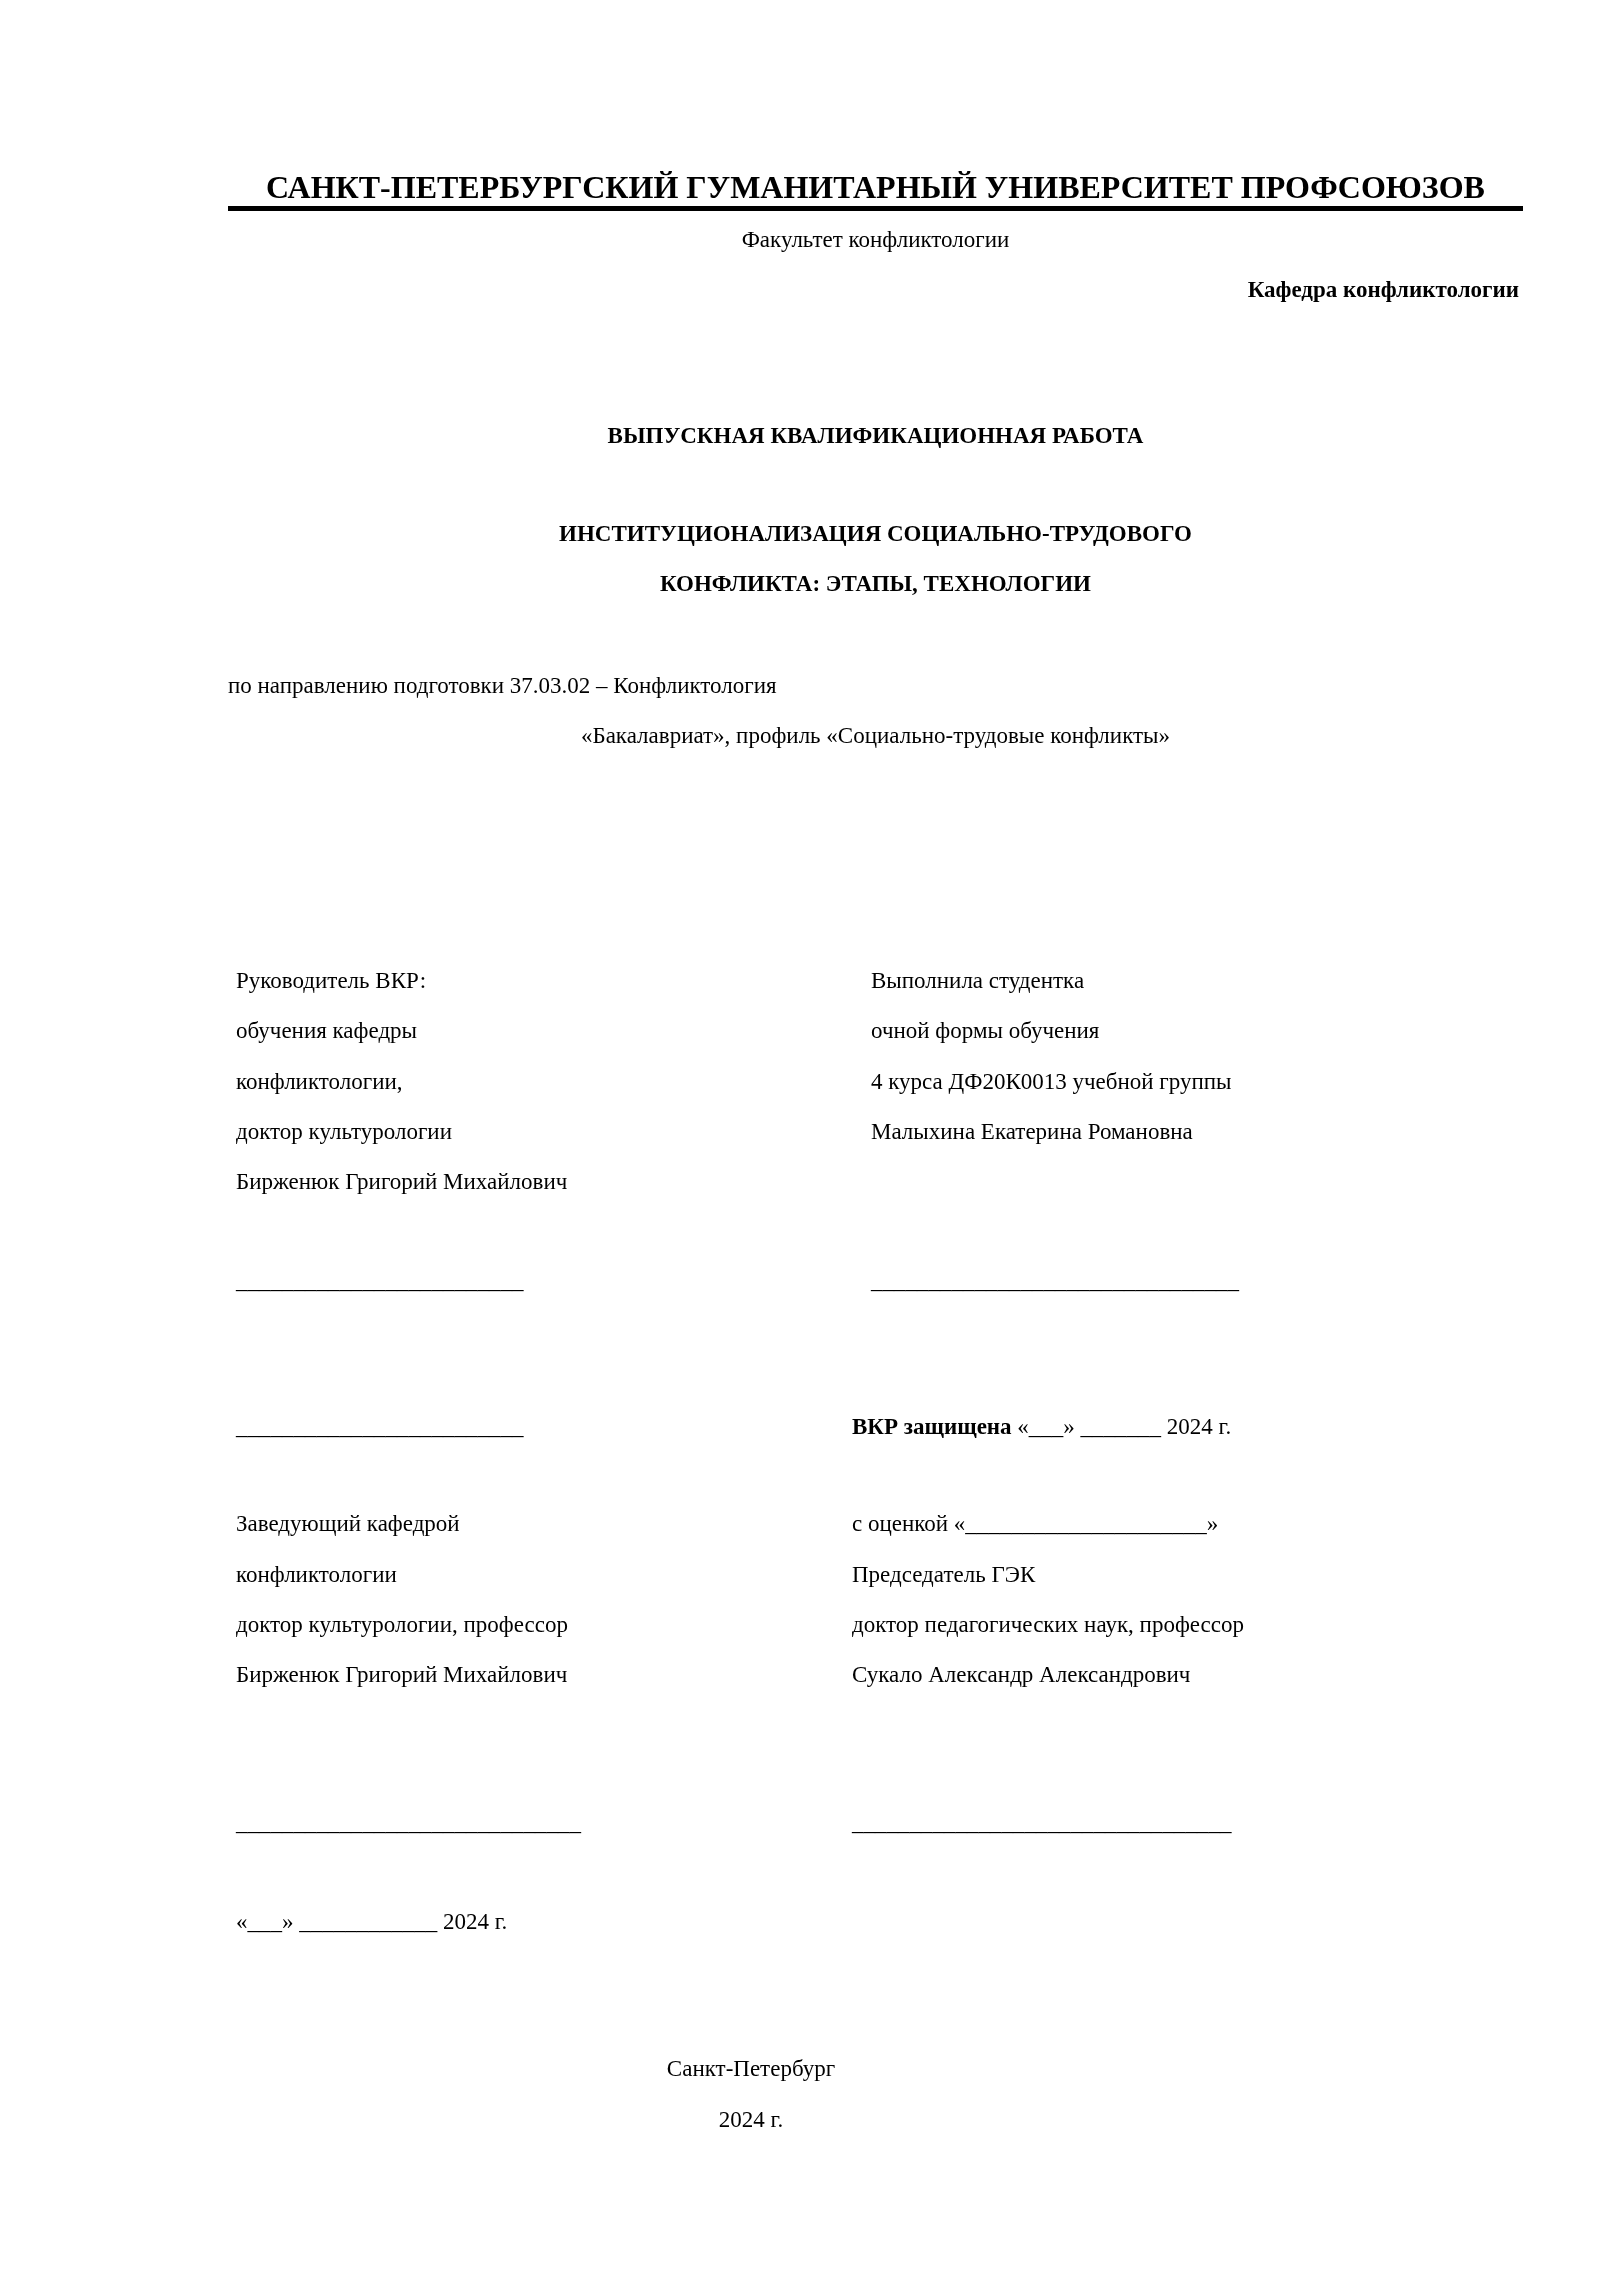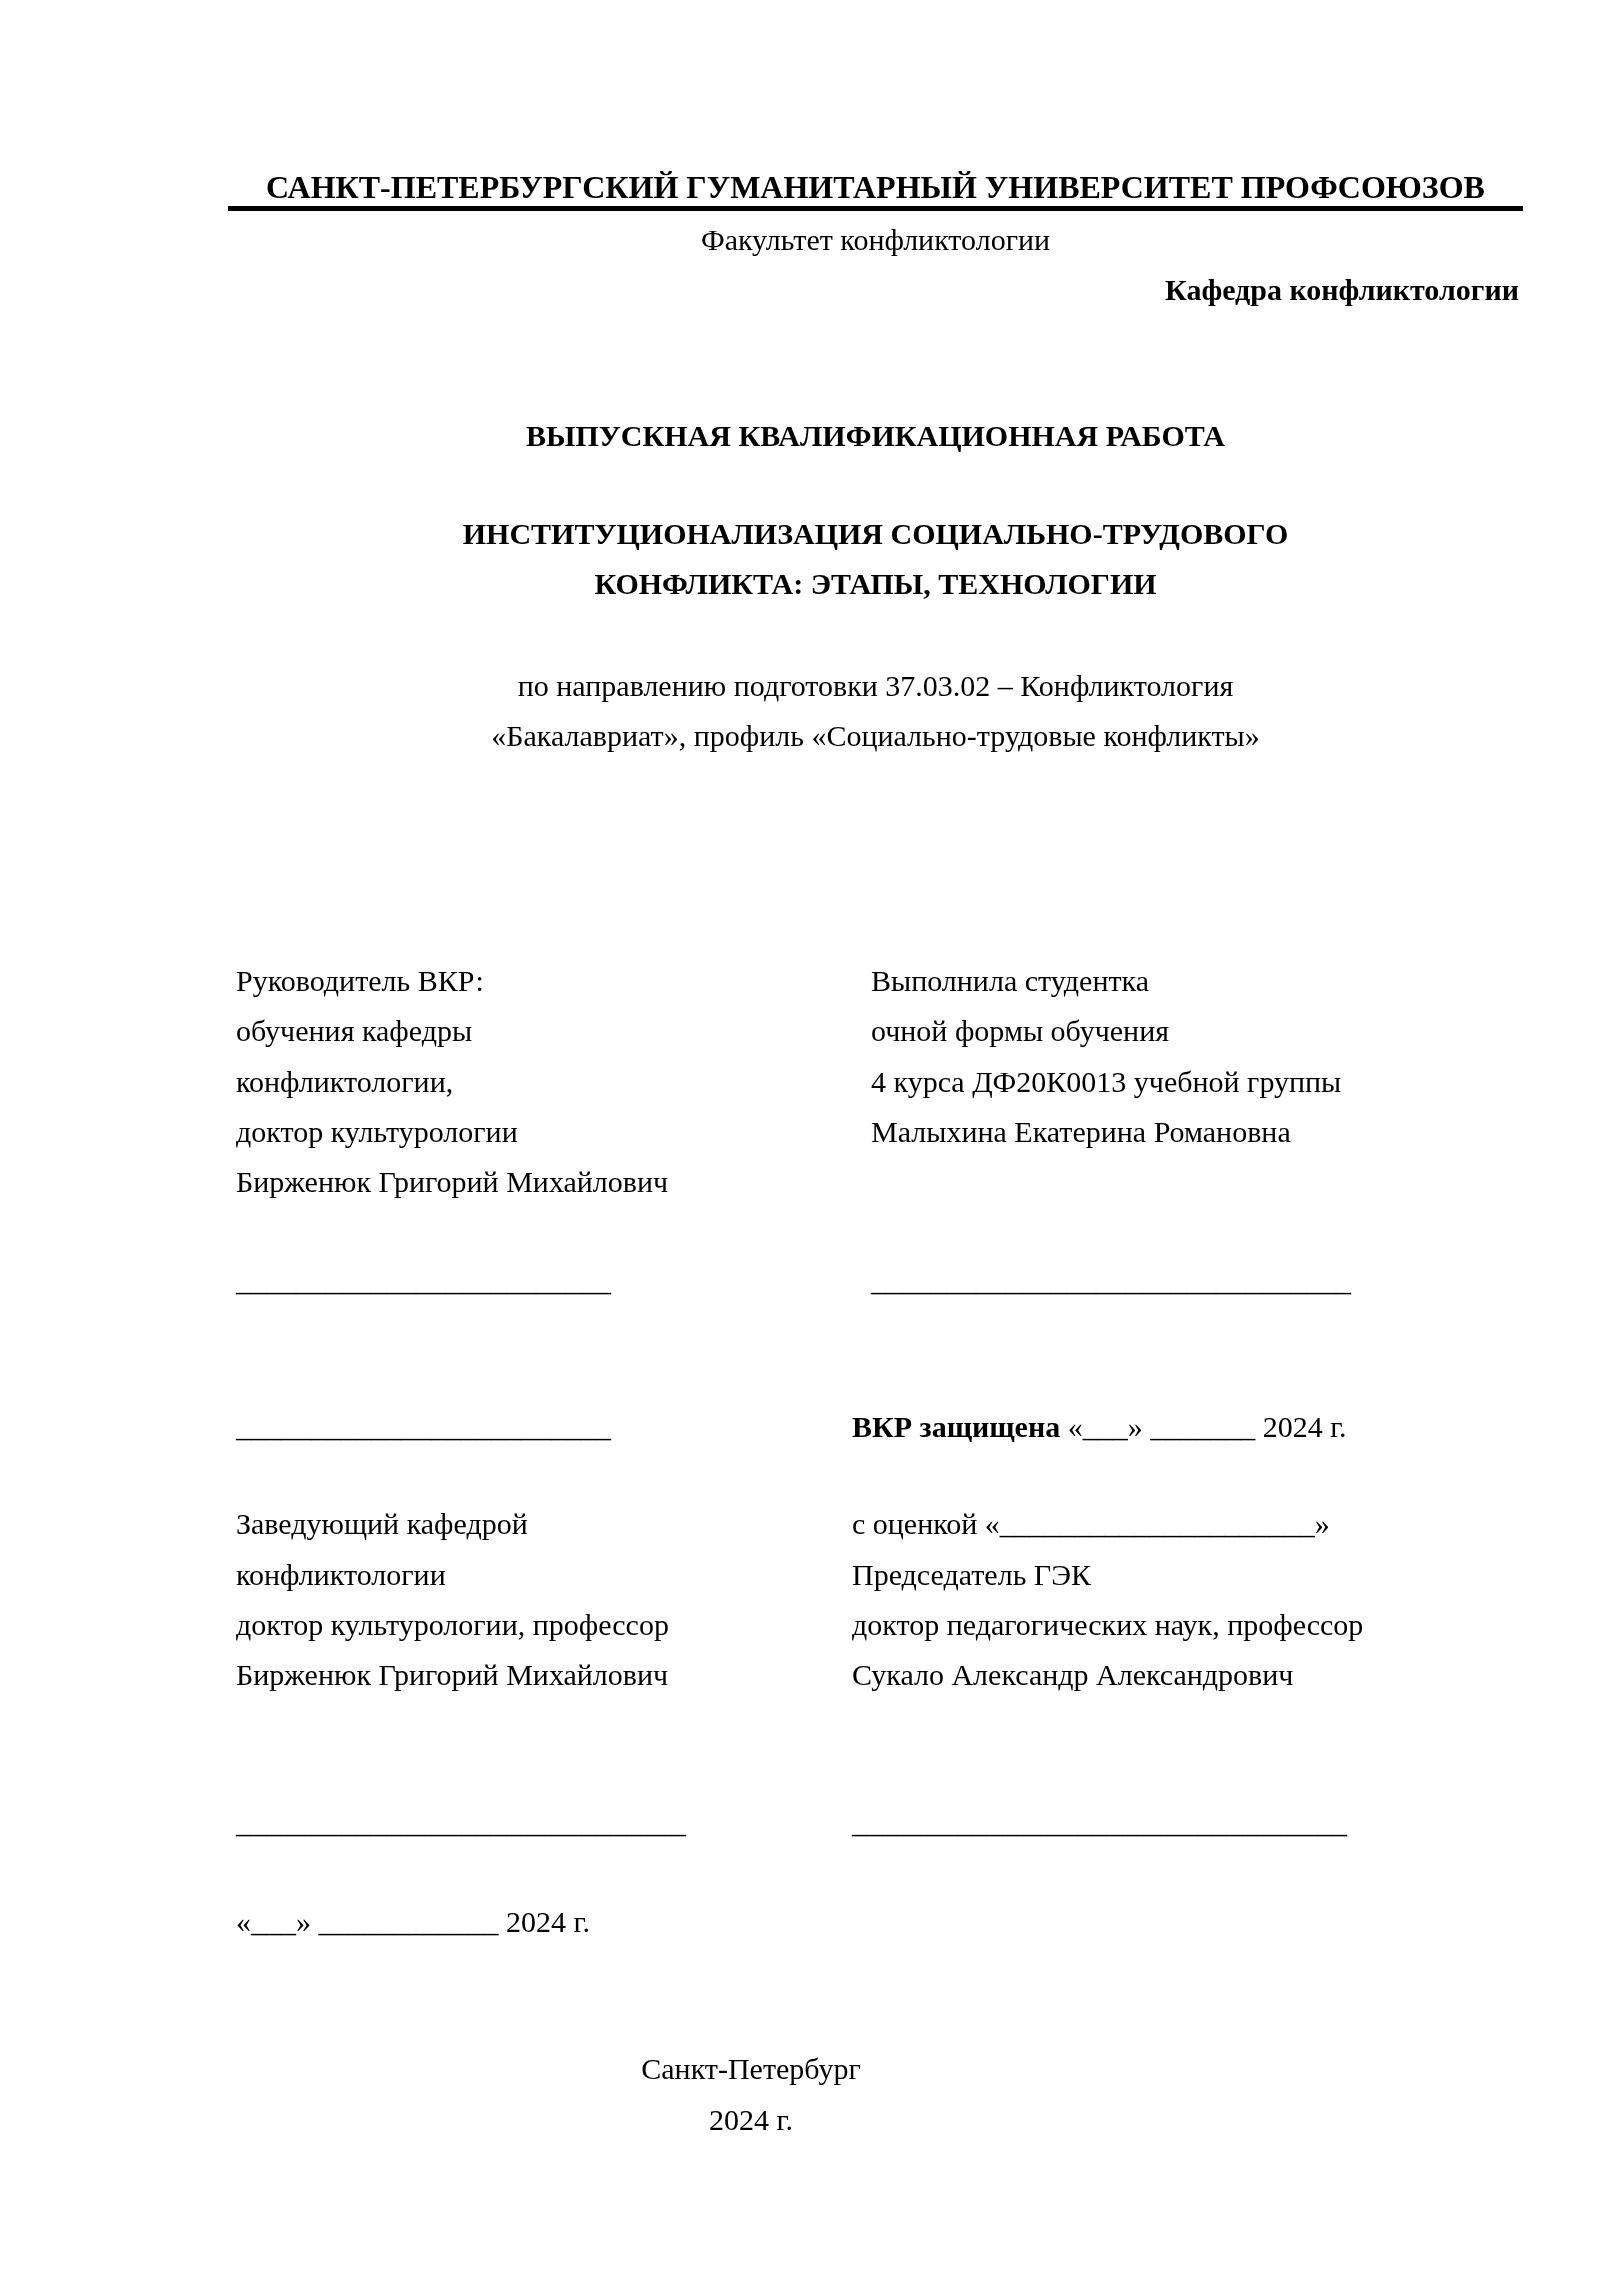--- a/index.html
+++ b/index.html
@@ -1,28 +1,28 @@
 <!DOCTYPE html>
 <html style="font-size:12.6px"><head>
 <meta charset="utf-8">
 <style>
   html, body { margin:0; padding:0; background:#ffffff; }
   body { width:1623px; height:2295px; position:relative; overflow:hidden;
          font-family:"Liberation Serif", "DejaVu Serif", serif; color:#000; }
-  .abs { position:absolute; white-space:pre; line-height:50px; font-size:30px; }
+  .abs { position:absolute; white-space:pre; line-height:50px; font-size:23px; }
   .center { left:0; width:1502px; text-align:center; }
   .bold { font-weight:bold; }
   #univ { left:228px; width:1295px; top:162px; text-align:center; font-size:32px; font-weight:bold; }
   #univ-rule { position:absolute; left:228px; width:1295px; top:206px; height:4.7px; background:#000; }
   #faculty { top:215px; left:228px; width:1295px; text-align:center; }
   #kafedra { top:265px; left:228px; width:1291px; text-align:right;font-weight:bold; }
   #vkr { top:411px; left:228px; width:1295px; text-align:center; font-weight:bold; }
   #topic1 { top:509px; left:228px; width:1295px; text-align:center; font-weight:bold; }
   #topic2 { top:559px; left:228px; width:1295px; text-align:center; font-weight:bold; }
-  #dir1 { top:661px; left:228px; width:1295px; text-align:center; }
+  #dir1 { top:661px; left:228px; width:1295px; }
   #dir2 { top:711px; left:228px; width:1295px; text-align:center; }
   .col-left { left:236px; }
   .col-right1 { left:871px; }
   .col-right2 { left:852px; }
 </style>
 </head>
 <body>
 
 <div id="univ" class="abs">САНКТ-ПЕТЕРБУРГСКИЙ ГУМАНИТАРНЫЙ УНИВЕРСИТЕТ ПРОФСОЮЗОВ</div>
 <div id="univ-rule"></div>

